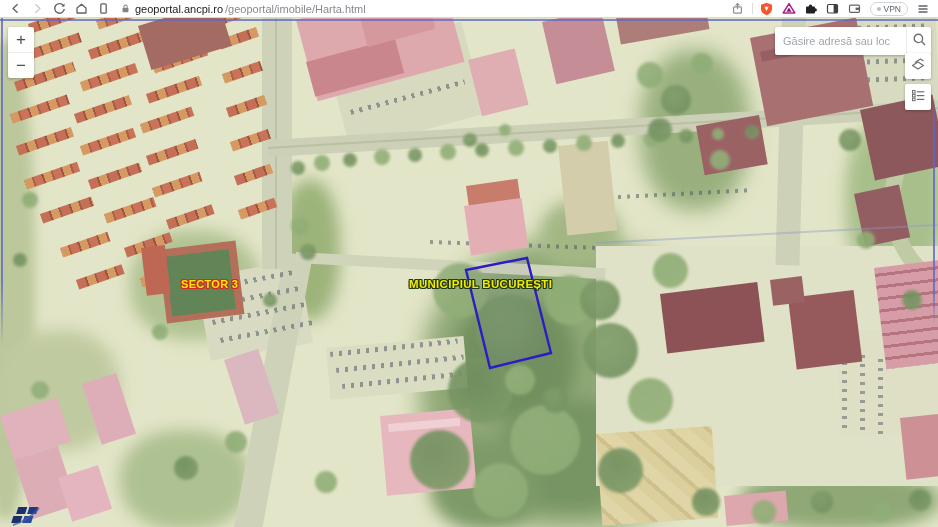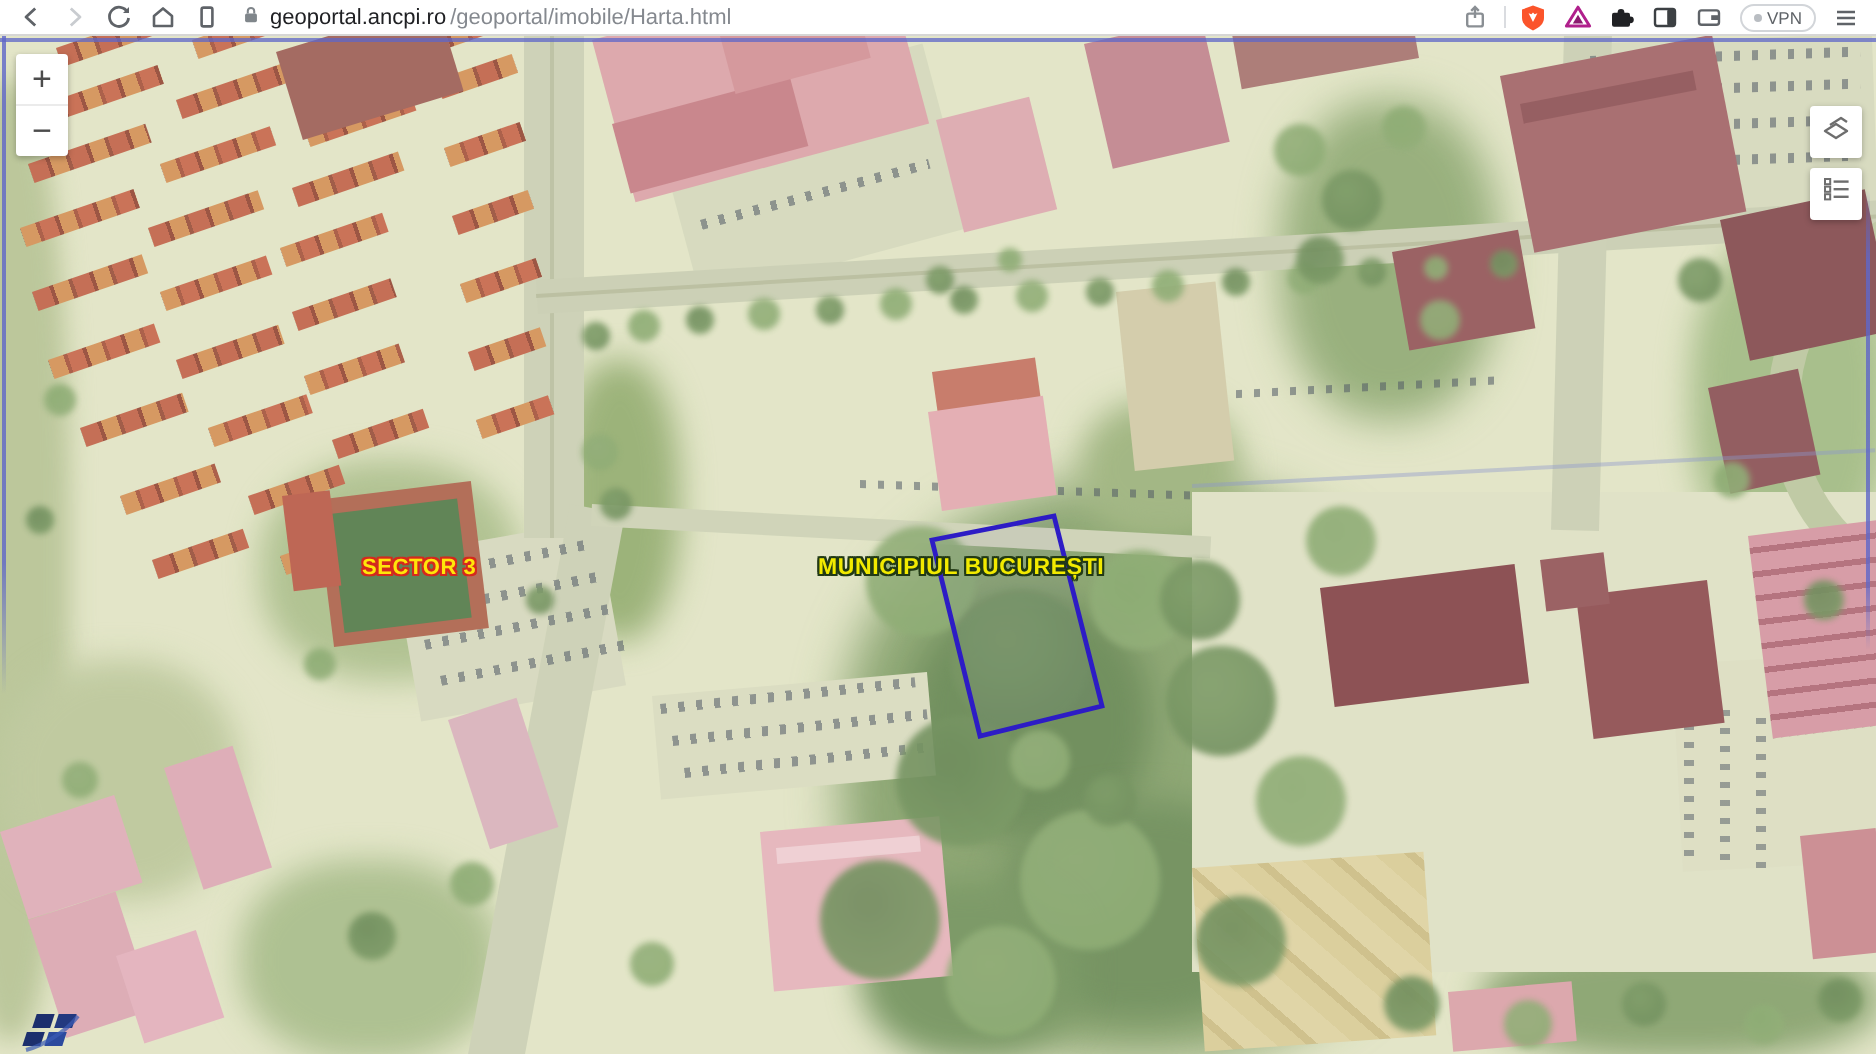--- a/index.html
+++ b/index.html
@@ -312,20 +312,31 @@
   </svg>
 
   <div class="maplabel" id="lbl-sector">SECTOR 3</div>
   <div class="maplabel" id="lbl-mun">MUNICIPIUL BUCUREȘTI</div>
 
   <div class="widget" id="zoomctl">
     <div class="zbtn">+</div>
     <div class="zbtn">−</div>
   </div>
 
+  <div class="widget" id="searchbox">
+    <input type="text" placeholder="Găsire adresă sau loc" style="">
+    <div id="search-btn">
+      <span>
+        <svg width="15" height="15" viewBox="0 0 15 15">
+            <circle cx="6.4" cy="6.4" r="4.2" fill="none" stroke="#6e6e6e" stroke-width="1.4"></circle>
+            <path d="m9.6 9.6 3.4 3.4" stroke="#6e6e6e" stroke-width="1.4"></path>
+          </svg>
+      </span>
+    </div>
+  </div>
 
   <div class="widget sqbtn" id="basemap-btn">
     <span>
       <svg width="16" height="16" viewBox="0 0 16 16">
           <path d="M2.5 9.5 8 6l5.5 3.5L8 13z" fill="none" stroke="#6e6e6e" stroke-width="1.2" stroke-linejoin="round"></path>
           <path d="M5 6.5 10.5 3l3 2" fill="none" stroke="#6e6e6e" stroke-width="1.2" stroke-linejoin="round"></path>
         </svg>
     </span>
   </div>
   <div class="widget sqbtn" id="legend-btn">

